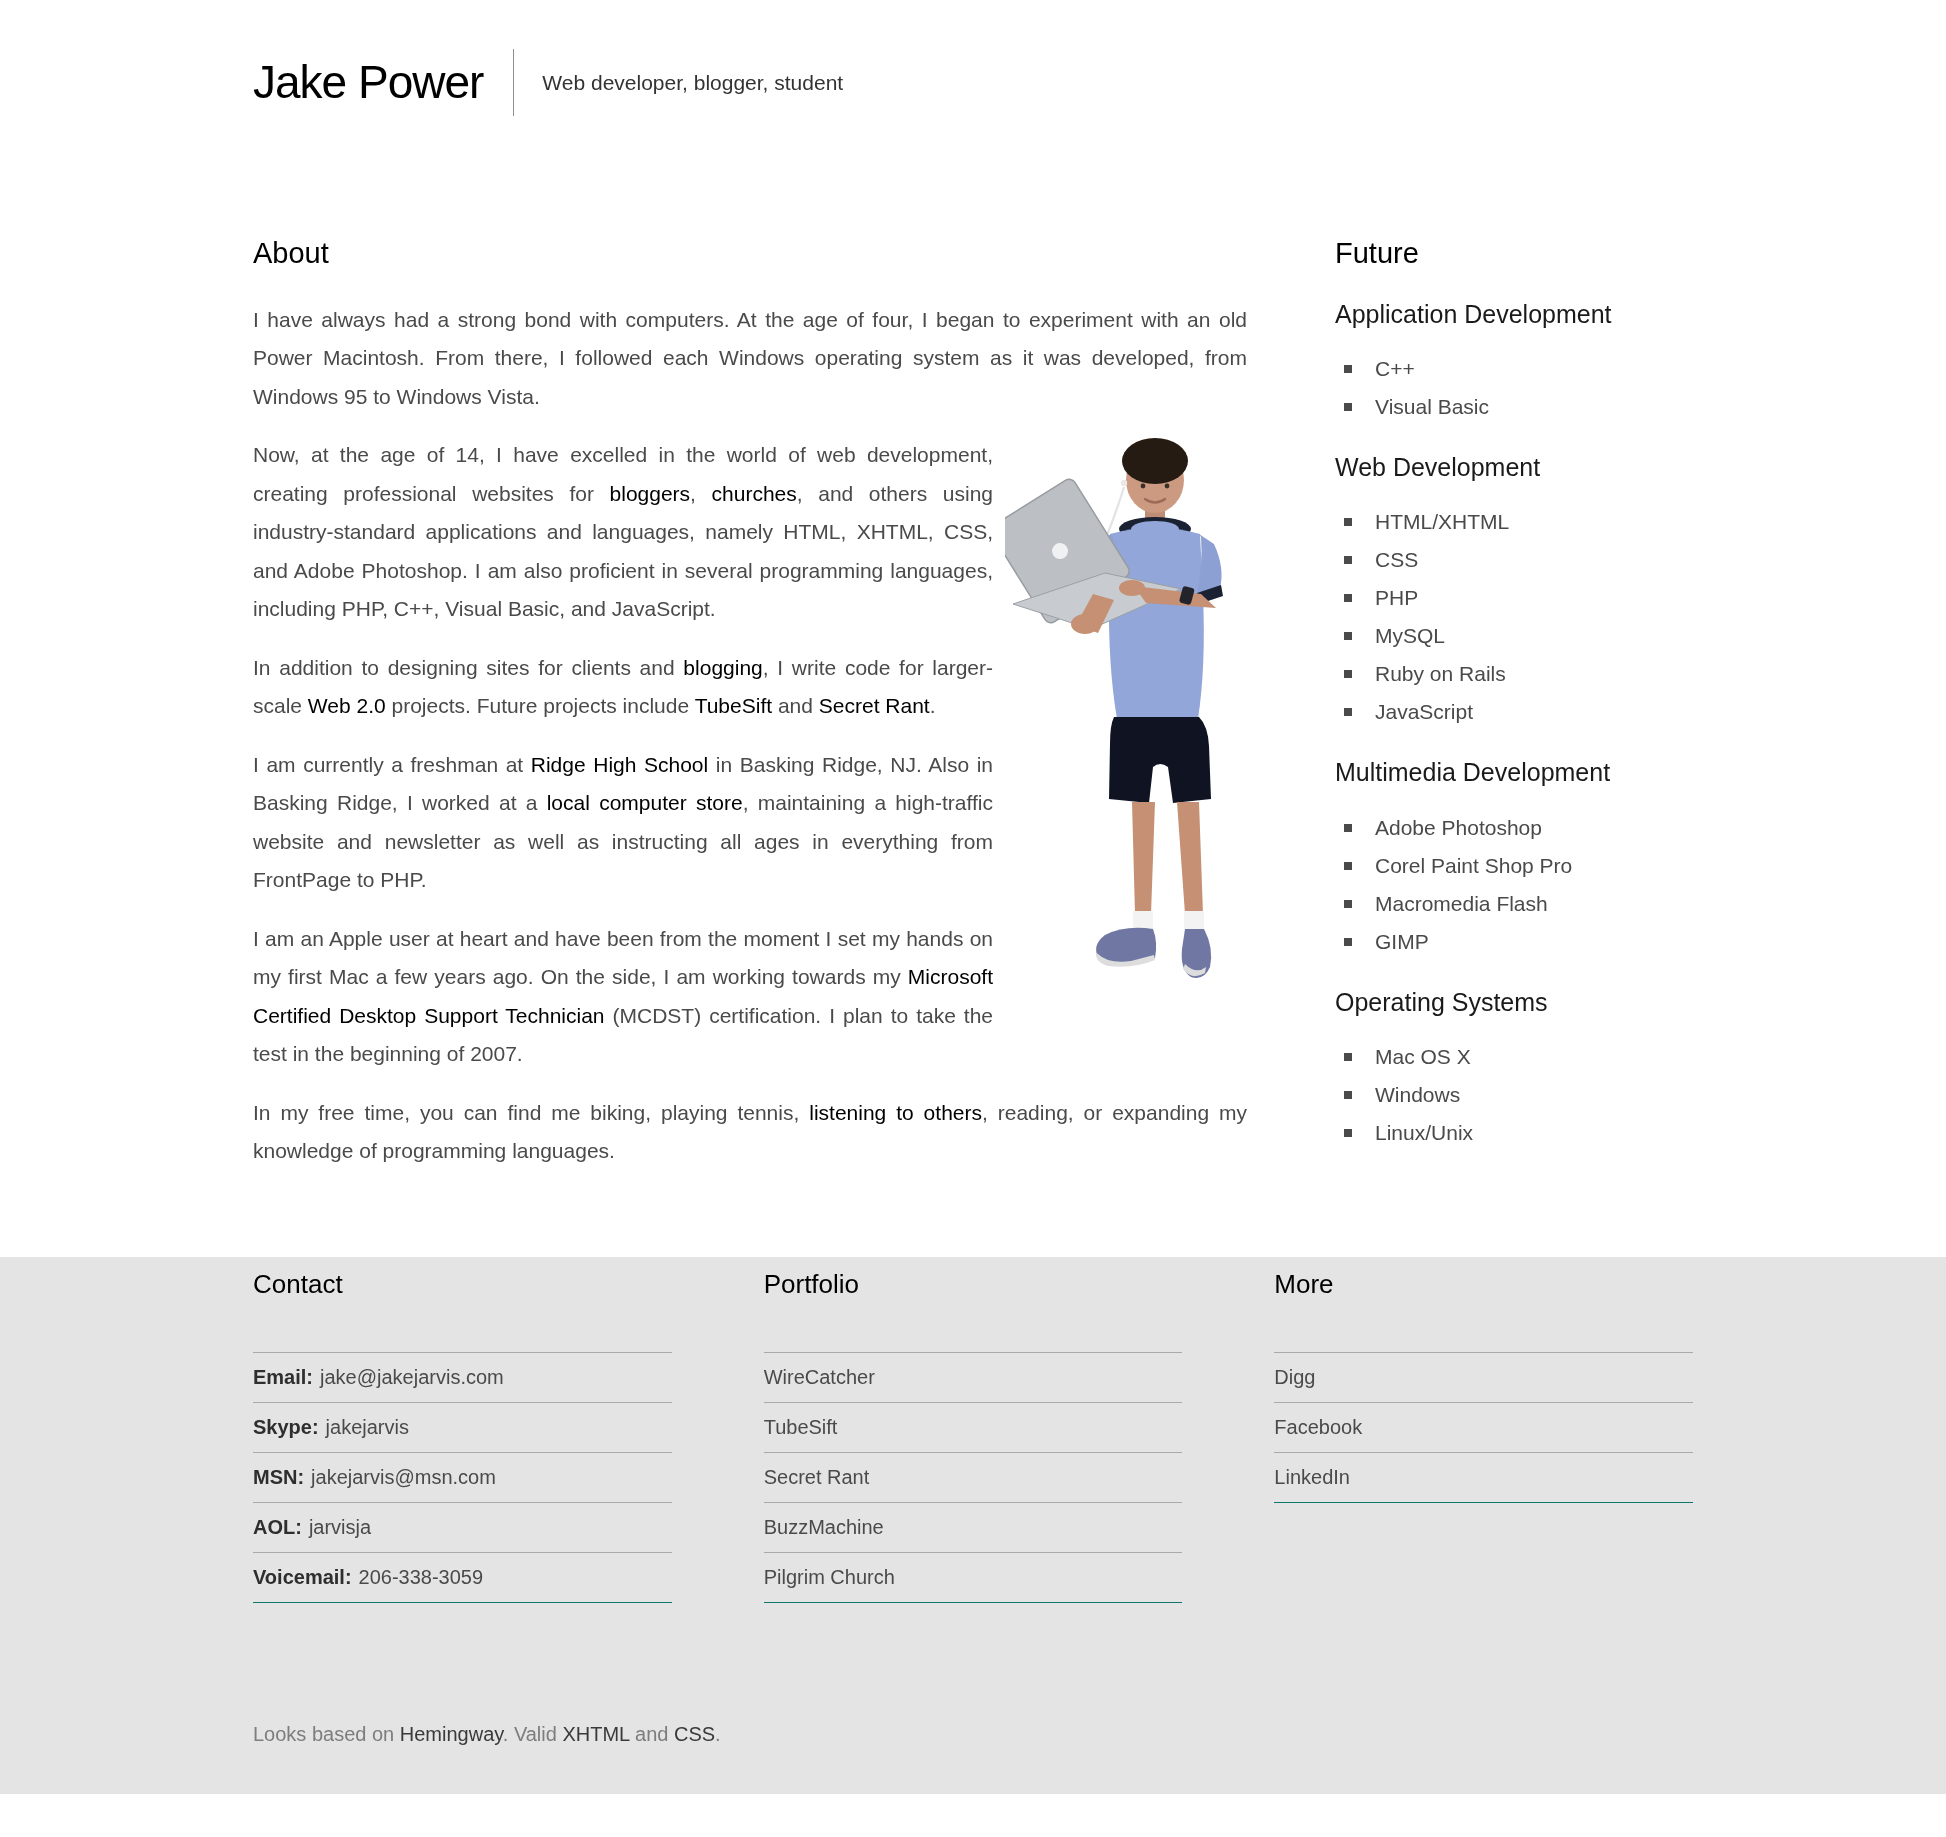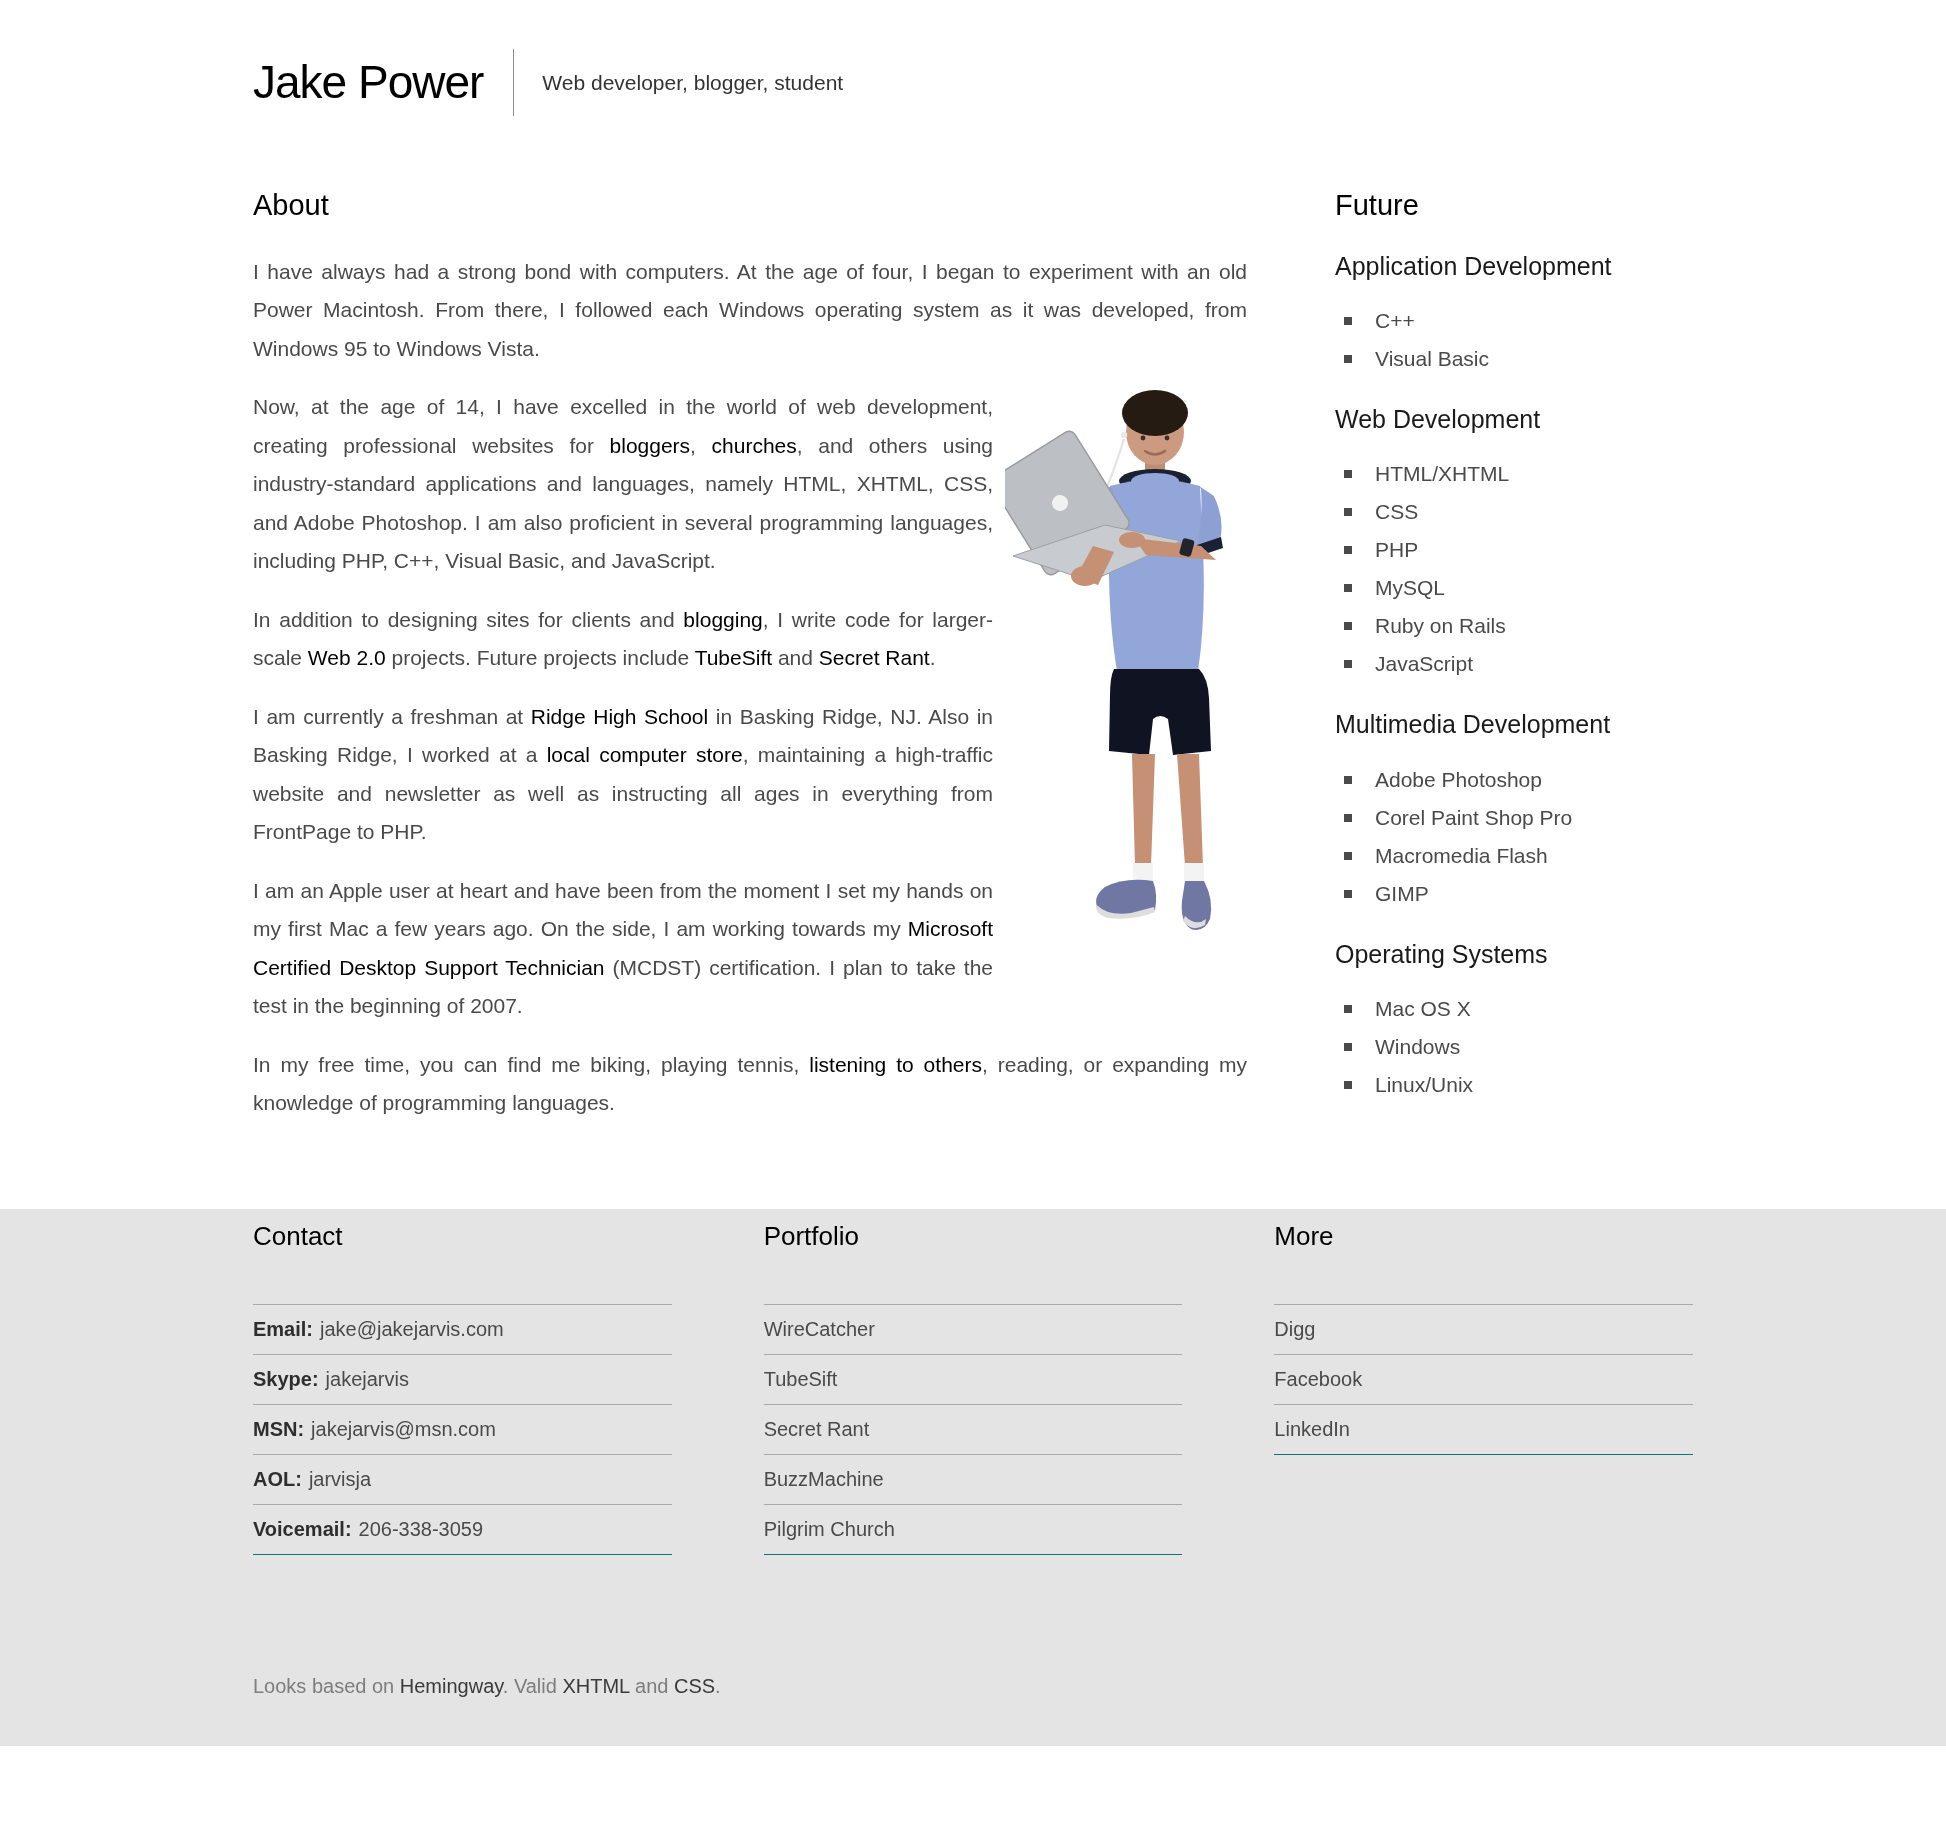--- a/index.html
+++ b/index.html
@@ -14,21 +14,21 @@
   
   .site-header { padding-top: 49px; display: flex; align-items: center; }
   .site-name {
     font-size: 46px; color: #000; font-weight: 400;
     letter-spacing: -1px; line-height: 1.1; white-space: nowrap;
   }
   .header-divider { width: 1px; height: 67px; background: #8f8f8f; margin: 0 28px 0 30px; }
   .tagline { font-size: 21px; color: #333; }
 
   
-  .content { margin-top: 72px; margin-bottom: 66px; display: flex; }
+  .content { margin-top: 120px; margin-bottom: 66px; display: flex; }
   .about-col { width: 994px; }
   .skills-col { width: 358px; margin-left: auto; }
 
   h2.section-title { font-size: 29px; color: #000; font-weight: 400; margin: 0 0 30px; line-height: 1.2; }
 
   .about-col p { margin: 0 0 20px; line-height: 38.5px; text-align: justify; }
   .about-col a.body-link { color: #000; }
   .figure { float: right; width: 242px; height: 554px; margin: 0 0 30px 12px; }
   .figure svg { display: block; width: 242px; height: 554px; }
 
@@ -36,21 +36,21 @@
   .skill-group-heading { font-size: 25px; color: #1a1a1a; font-weight: 400; margin: 26px 0 20px; line-height: 1.25; }
   .skill-list { list-style: none; margin: 0 0 6px; padding: 0; }
   .skill-list li { line-height: 38px; padding-left: 40px; position: relative; font-size: 21px; }
   .skill-list li::before {
     content: ""; position: absolute; left: 9px; top: 15px;
     width: 8px; height: 8px; background: #4a4a4a;
   }
 
   
   .site-footer { background: #e4e4e4; padding: 12px 0 48px; }
-  .footer-cols { display: flex; gap: 92px; justify-content: flex-end; }
+  .footer-cols { display: flex; gap: 92px; }
   .footer-col { width: 430px; }
   .footer-col h3 { font-size: 26px; color: #000; font-weight: 400; margin: 0 0 52px; line-height: 1.2; }
   .footer-list { list-style: none; margin: 0; padding: 0; border-bottom: 1px solid #0f766e; }
   .footer-list li {
     border-top: 1px solid #a9a9a9; height: 50px; box-sizing: border-box;
     padding-top: 11px; font-size: 20px; line-height: 1.3;
   }
   .contact-label { font-weight: bold; color: #2e2e2e; margin-right: 7px; }
   .footer-list a { color: #4a4a4a; text-decoration: none; }
   .footer-credit { margin-top: 120px; font-size: 20px; color: #7d7d7d; }

